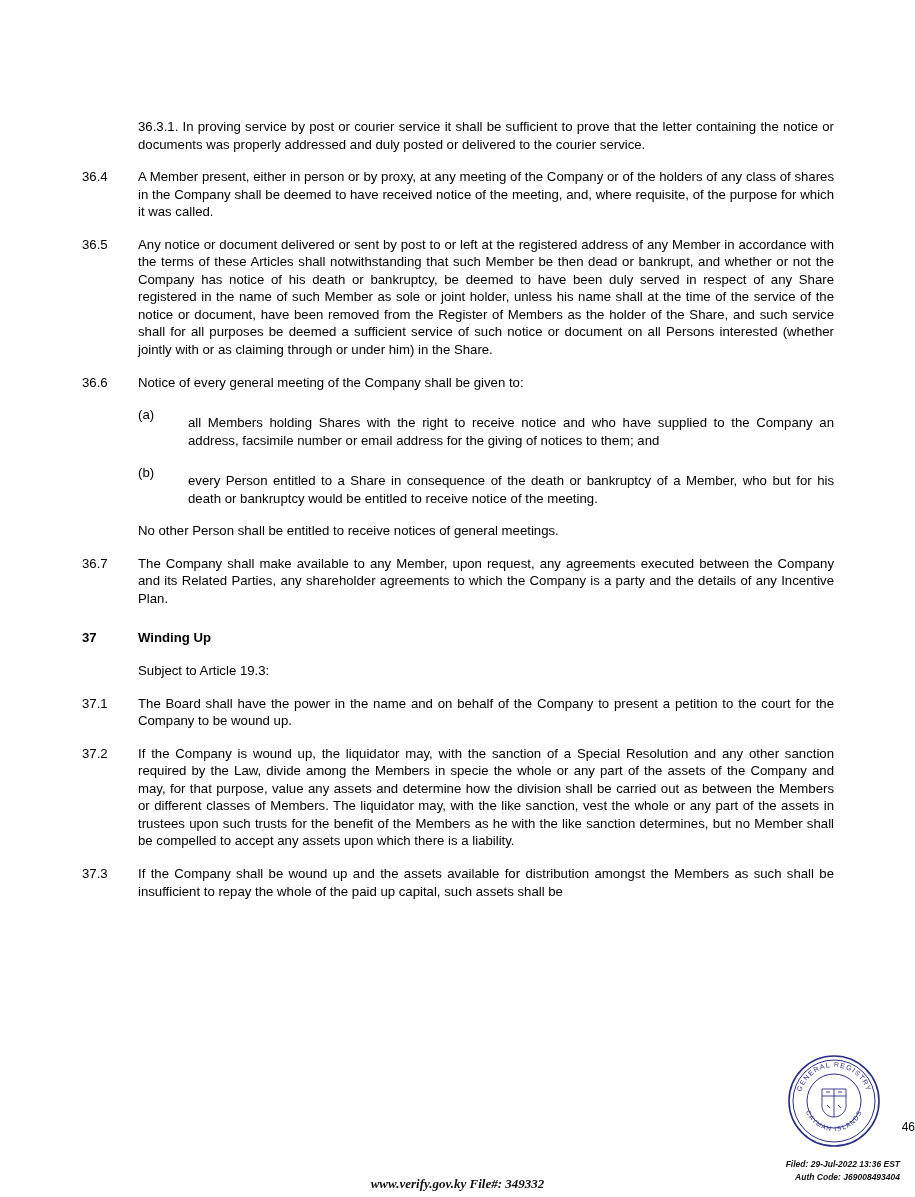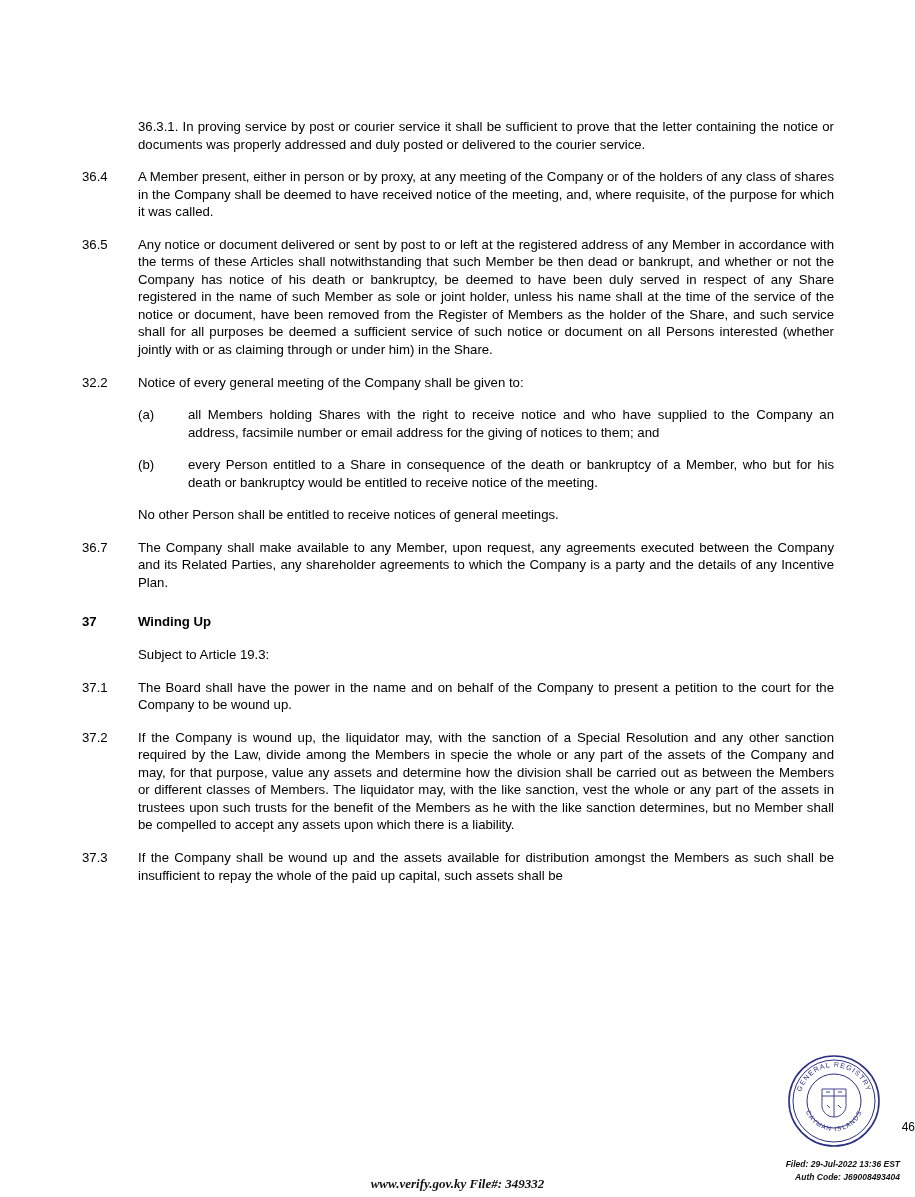--- a/index.html
+++ b/index.html
@@ -60,20 +60,21 @@
     line-height: 1.33;
     padding-left: 56px;
   }
   .sub .slabel {
     width: 50px;
     flex: 0 0 50px;
   }
   .sub .sbody {
     flex: 1 1 auto;
     text-align: justify;
+    margin-top: 8px;
   }
   .plain {
     margin-bottom: 15px;
     padding-left: 56px;
     font-size: 13.2px;
     line-height: 1.33;
     text-align: justify;
   }
   .heading {
     display: flex;
@@ -146,21 +147,21 @@
       <span class="num">36.4</span>
       <span class="body">A Member present, either in person or by proxy, at any meeting of the Company or of the holders of any class of shares in the Company shall be deemed to have received notice of the meeting, and, where requisite, of the purpose for which it was called.</span>
     </div>
 
     <div class="para">
       <span class="num">36.5</span>
       <span class="body">Any notice or document delivered or sent by post to or left at the registered address of any Member in accordance with the terms of these Articles shall notwithstanding that such Member be then dead or bankrupt, and whether or not the Company has notice of his death or bankruptcy, be deemed to have been duly served in respect of any Share registered in the name of such Member as sole or joint holder, unless his name shall at the time of the service of the notice or document, have been removed from the Register of Members as the holder of the Share, and such service shall for all purposes be deemed a sufficient service of such notice or document on all Persons interested (whether jointly with or as claiming through or under him) in the Share.</span>
     </div>
 
     <div class="para">
-      <span class="num">32.2</span>
+      <span class="num">36.6</span>
       <span class="body">Notice of every general meeting of the Company shall be given to:</span>
     </div>
 
     <div class="sub">
       <span class="slabel">(a)</span>
       <span class="sbody">all Members holding Shares with the right to receive notice and who have supplied to the Company an address, facsimile number or email address for the giving of notices to them; and</span>
     </div>
 
     <div class="sub">
       <span class="slabel">(b)</span>

